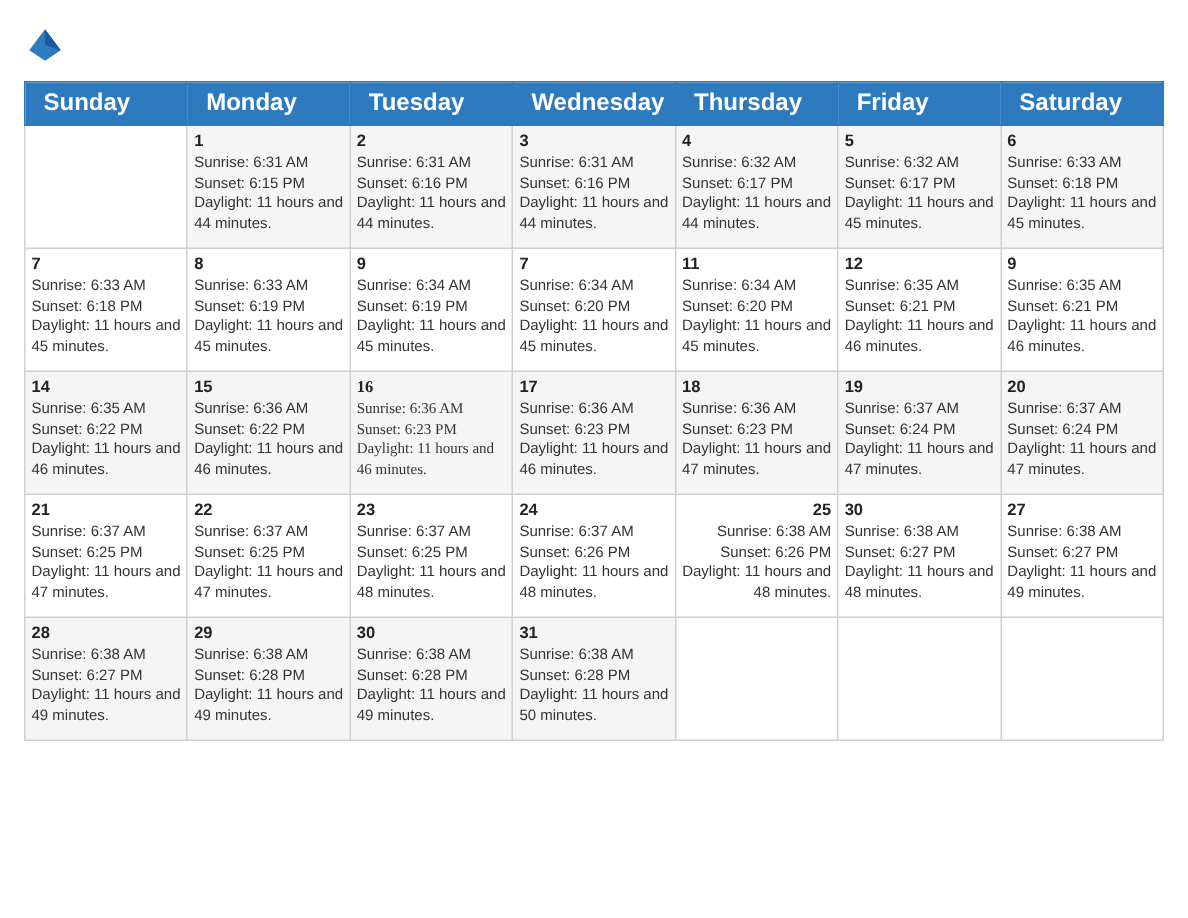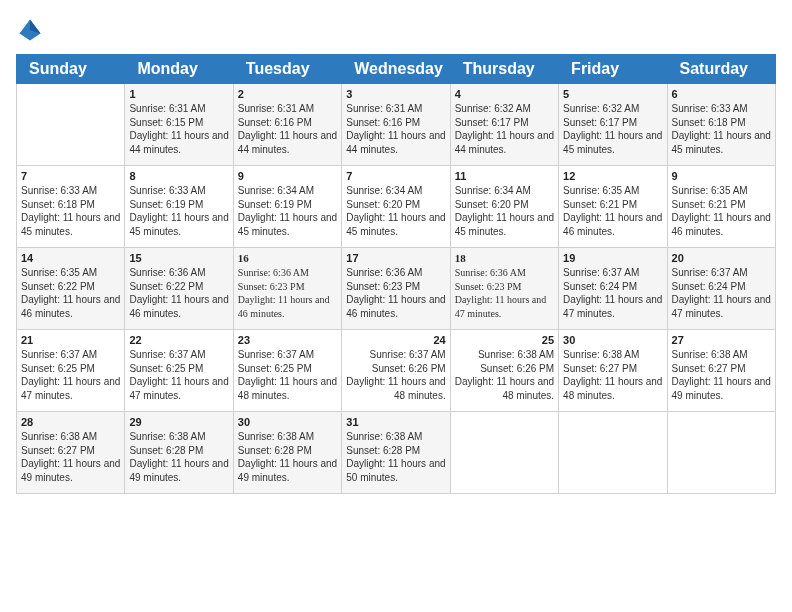--- a/index.html
+++ b/index.html
@@ -224,21 +224,21 @@
             <div class="cell-text" style="white-space: pre-line;">Sunrise: 6:36 AM
 Sunset: 6:23 PM
 Daylight: 11 hours and 46 minutes.</div>
           </td>
           <td style="background: rgb(245, 245, 245);">
             <span class="day-num">17</span>
             <div class="cell-text" style="white-space: pre-line;">Sunrise: 6:36 AM
 Sunset: 6:23 PM
 Daylight: 11 hours and 46 minutes.</div>
           </td>
-          <td style="background: rgb(245, 245, 245); font-family: Liberation Serif, serif;">
+          <td style="background: rgb(245, 245, 245);">
             <span class="day-num">18</span>
             <div class="cell-text" style="white-space: pre-line;">Sunrise: 6:36 AM
 Sunset: 6:23 PM
 Daylight: 11 hours and 47 minutes.</div>
           </td>
           <td style="background: rgb(245, 245, 245);">
             <span class="day-num">19</span>
             <div class="cell-text" style="white-space: pre-line;">Sunrise: 6:37 AM
 Sunset: 6:24 PM
 Daylight: 11 hours and 47 minutes.</div>
@@ -262,21 +262,21 @@
             <div class="cell-text" style="white-space: pre-line;">Sunrise: 6:37 AM
 Sunset: 6:25 PM
 Daylight: 11 hours and 47 minutes.</div>
           </td>
           <td style="background: rgb(255, 255, 255);">
             <span class="day-num">23</span>
             <div class="cell-text" style="white-space: pre-line;">Sunrise: 6:37 AM
 Sunset: 6:25 PM
 Daylight: 11 hours and 48 minutes.</div>
           </td>
-          <td style="background: rgb(255, 255, 255); text-align: right;">
+          <td style="background: rgb(255, 255, 255);">
             <span class="day-num">24</span>
             <div class="cell-text" style="white-space: pre-line;">Sunrise: 6:37 AM
 Sunset: 6:26 PM
 Daylight: 11 hours and 48 minutes.</div>
           </td>
           <td style="background: rgb(255, 255, 255); text-align: right;">
             <span class="day-num">25</span>
             <div class="cell-text" style="white-space: pre-line;">Sunrise: 6:38 AM
 Sunset: 6:26 PM
 Daylight: 11 hours and 48 minutes.</div>

